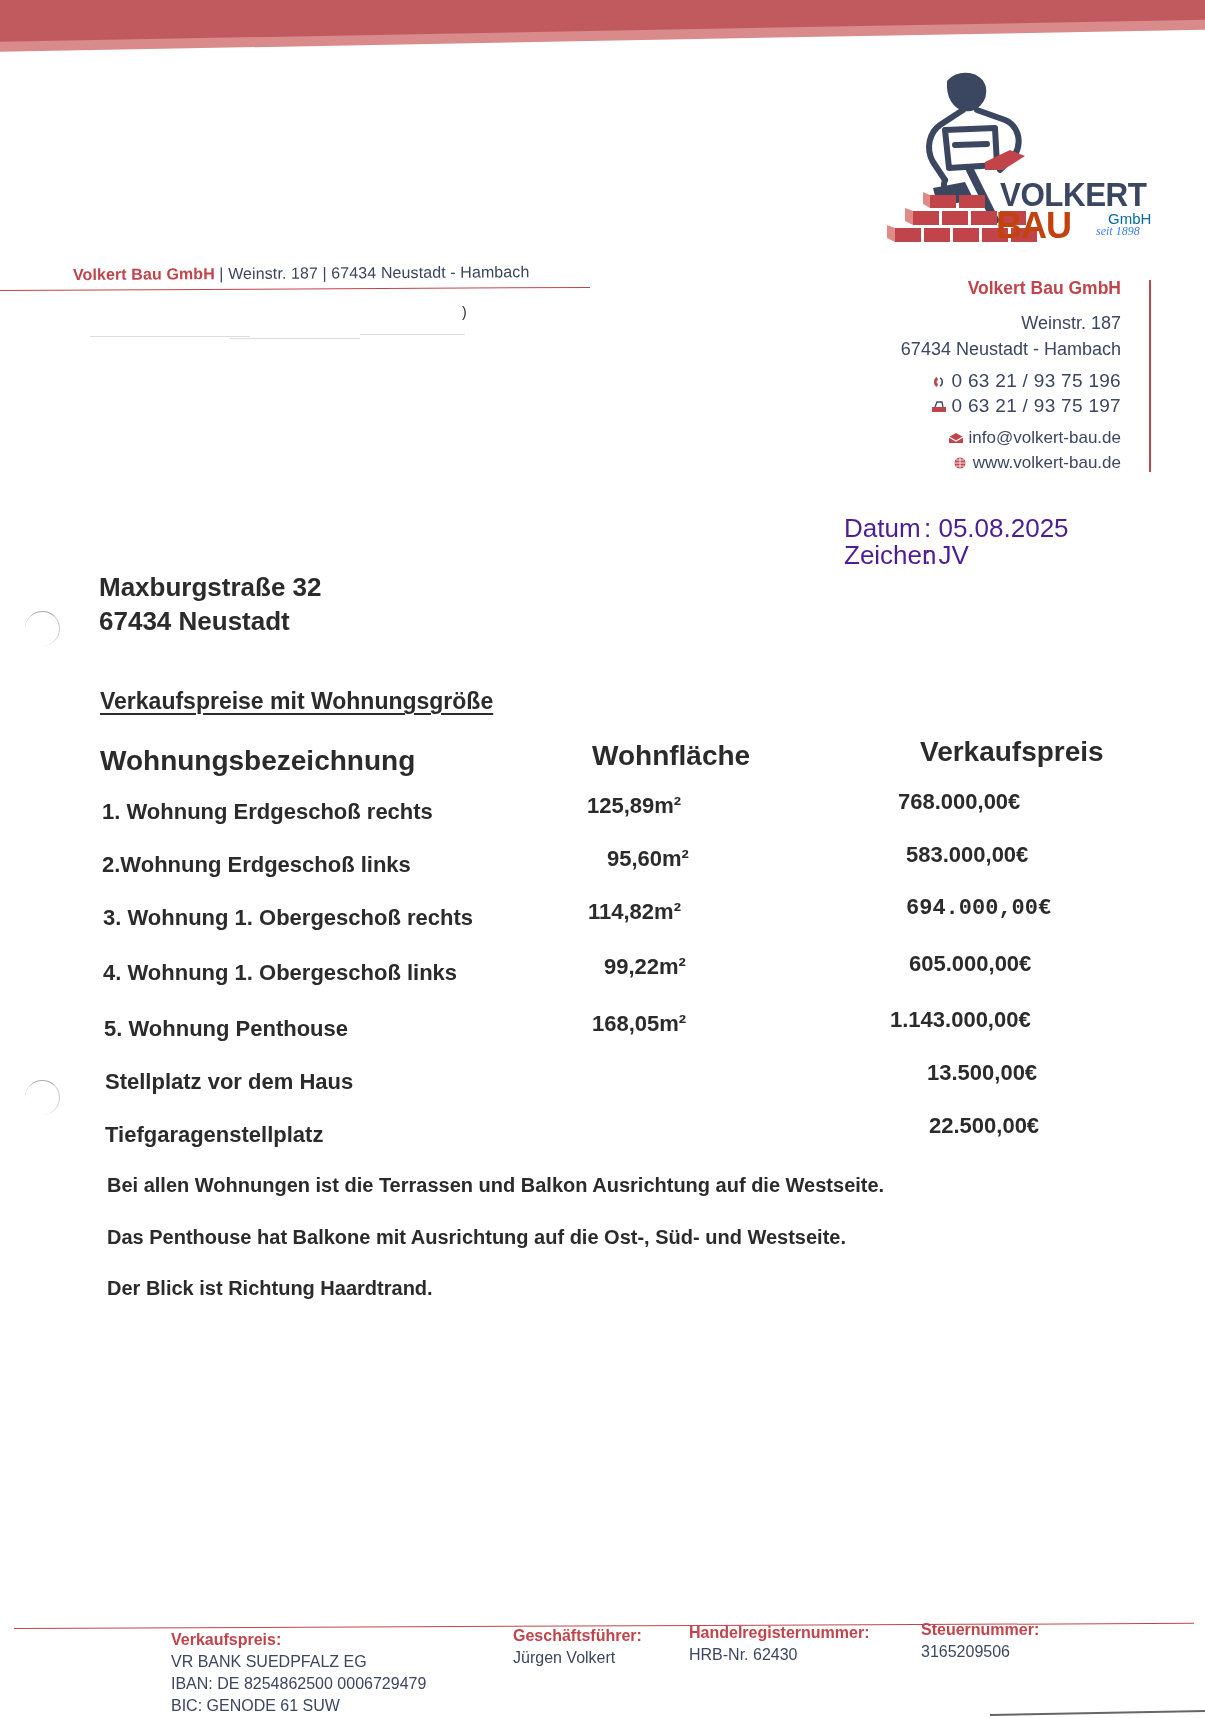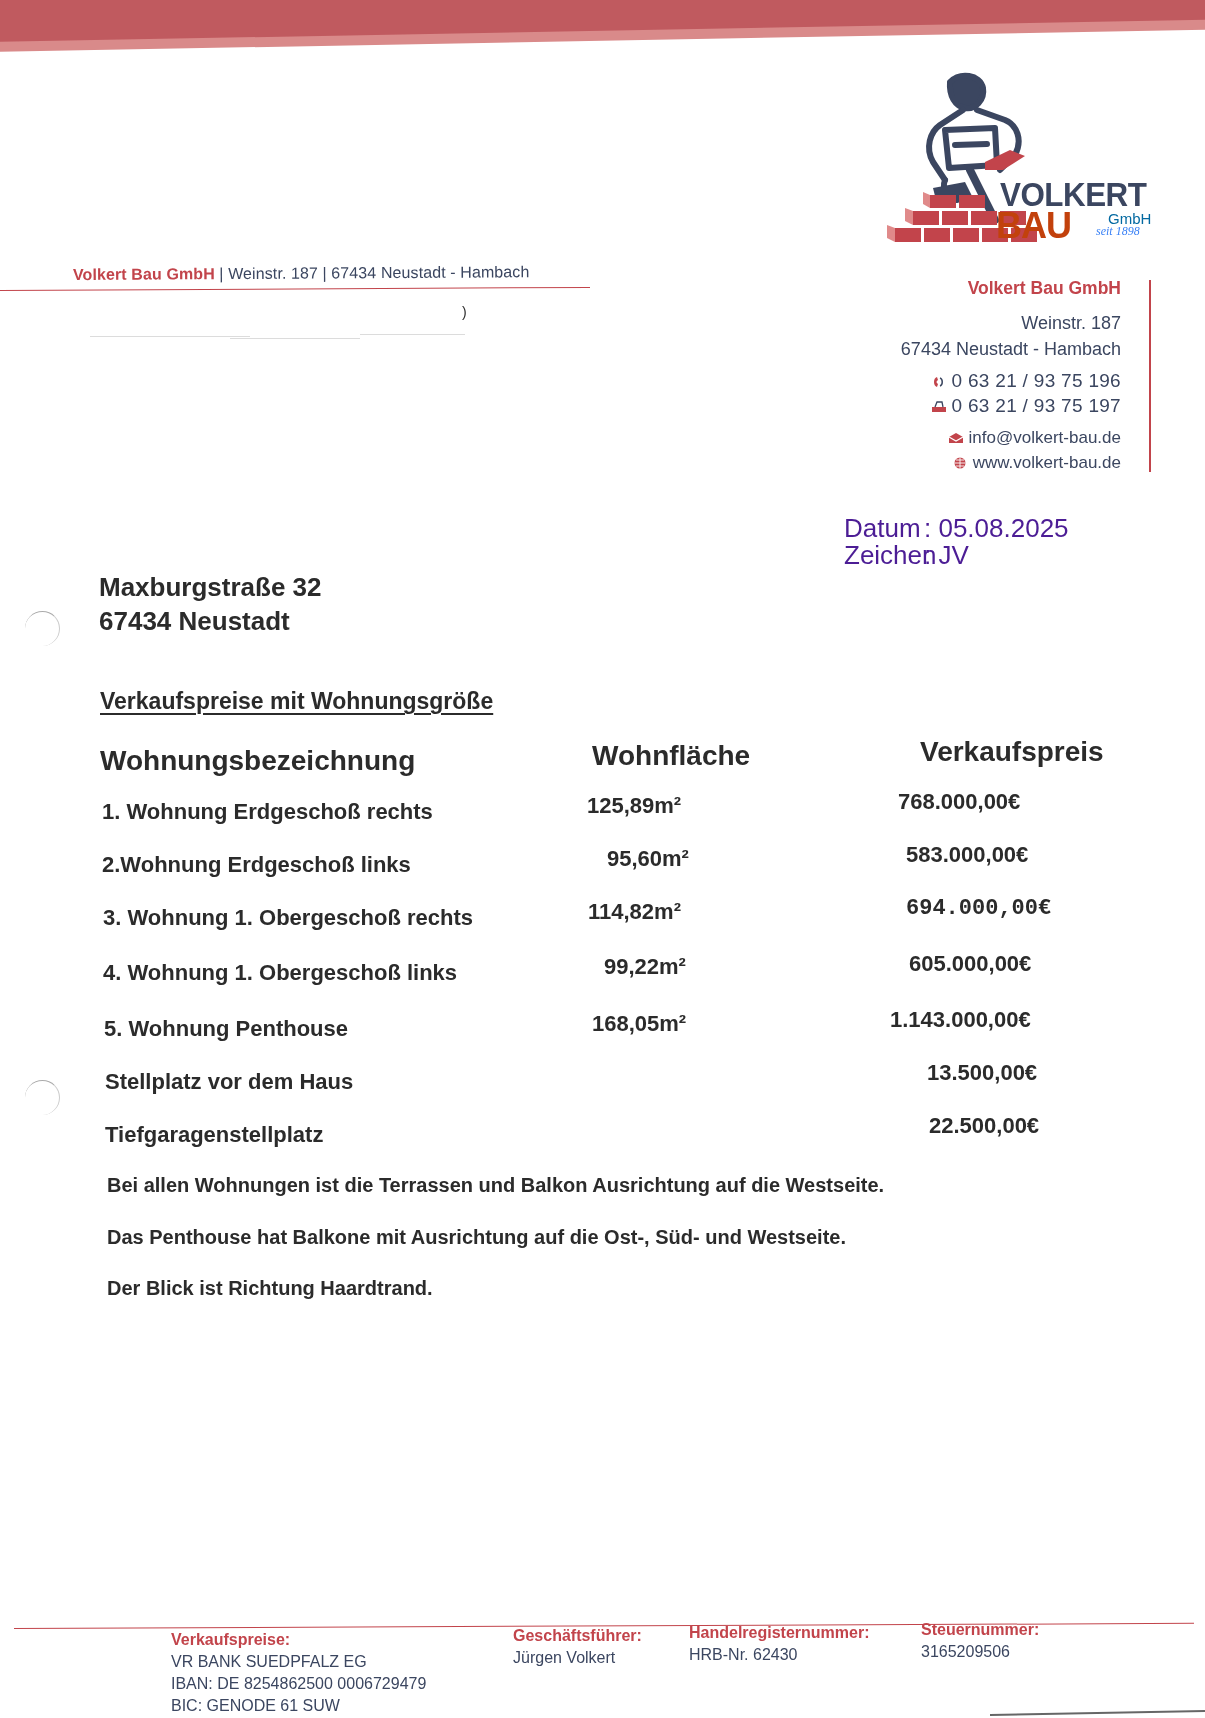--- a/index.html
+++ b/index.html
@@ -235,21 +235,21 @@
     <div class="abs td" style="left:929px; top:1113px;">22.500,00€</div>
   </div>
 </div>
 
 <div class="abs note" style="top:1174px;">Bei allen Wohnungen ist die Terrassen und Balkon Ausrichtung auf die Westseite.</div>
 <div class="abs note" style="top:1226px;">Das Penthouse hat Balkone mit Ausrichtung auf die Ost-, Süd- und Westseite.</div>
 <div class="abs note" style="top:1277px;">Der Blick ist Richtung Haardtrand.</div>
 
 <div class="abs footer-rule"></div>
 <div class="abs foot" style="left:171px; top:1629px;">
-  <div class="h">Verkaufspreise:</div>
+  <div class="h">Verkaufspreis:</div>
   <div>VR BANK SUEDPFALZ EG</div>
   <div>IBAN: DE 8254862500 0006729479</div>
   <div>BIC: GENODE 61 SUW</div>
 </div>
 <div class="abs foot" style="left:513px; top:1625px;">
   <div class="h">Geschäftsführer:</div>
   <div>Jürgen Volkert</div>
 </div>
 <div class="abs foot" style="left:689px; top:1622px;">
   <div class="h">Handelregisternummer:</div>

